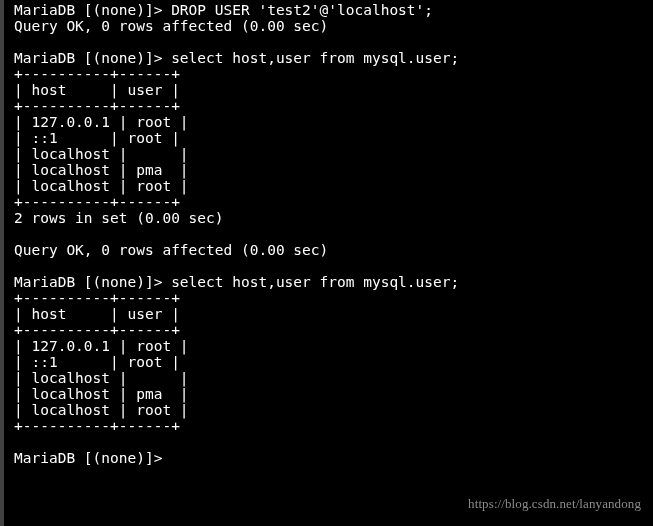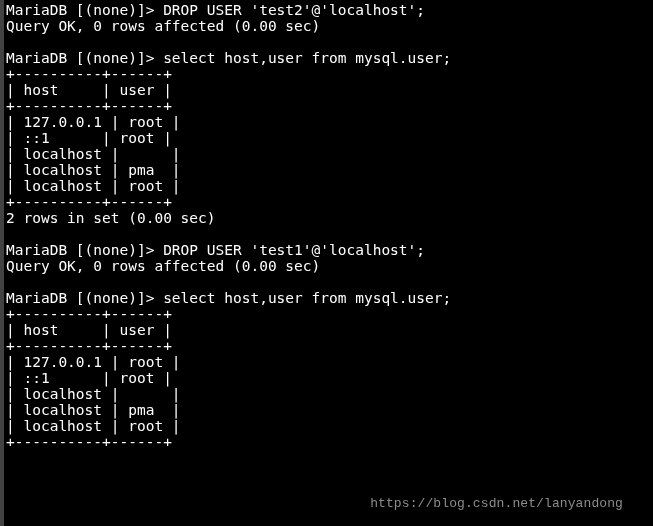--- a/index.html
+++ b/index.html
@@ -40,33 +40,34 @@
   }
 
   .line {
     color: #ffffff;
     font-size: 14.5px;
     line-height: 16px;
     height: 16px;
     white-space: pre;
     letter-spacing: 0px;
     font-family: "DejaVu Sans Mono", "Liberation Mono", monospace;
+    margin-left: 8px;
   }
 
   .line.blank {
     color: transparent;
   }
 
   #watermark {
     position: absolute;
-    right: 30px;
+    right: 12px;
     top: 496px;
     color: #8c8c8c;
     font-size: 13px;
-    font-family: Liberation Mono, monospace;
+    font-family: Liberation Serif, serif;
     letter-spacing: 0.1px;
     z-index: 2;
     white-space: pre;
   }
 </style>
 </head>
 <body>
 
 <div id="terminal">
 
@@ -78,32 +79,32 @@
   <div class="line">| host     | user |</div>
   <div class="line">+----------+------+</div>
   <div class="line">| 127.0.0.1 | root |</div>
   <div class="line">| ::1      | root |</div>
   <div class="line">| localhost |      |</div>
   <div class="line">| localhost | pma  |</div>
   <div class="line">| localhost | root |</div>
   <div class="line">+----------+------+</div>
   <div class="line">2 rows in set (0.00 sec)</div>
   <div class="line blank"></div>
-  <div class="line">MariaDB [(none)]&gt; DROP USER 'test1'@'localhost';</div>
   <div class="line">Query OK, 0 rows affected (0.00 sec)</div>
   <div class="line blank"></div>
   <div class="line">MariaDB [(none)]&gt; select host,user from mysql.user;</div>
   <div class="line">+----------+------+</div>
   <div class="line">| host     | user |</div>
   <div class="line">+----------+------+</div>
   <div class="line">| 127.0.0.1 | root |</div>
   <div class="line">| ::1      | root |</div>
   <div class="line">| localhost |      |</div>
   <div class="line">| localhost | pma  |</div>
   <div class="line">| localhost | root |</div>
   <div class="line">+----------+------+</div>
   <div class="line blank"></div>
+  <div class="line">MariaDB [(none)]&gt; </div>
 
 </div>
 
 <div id="left-edge"></div>
 
 <div id="watermark">https://blog.csdn.net/lanyandong</div>
 
 </body></html>

